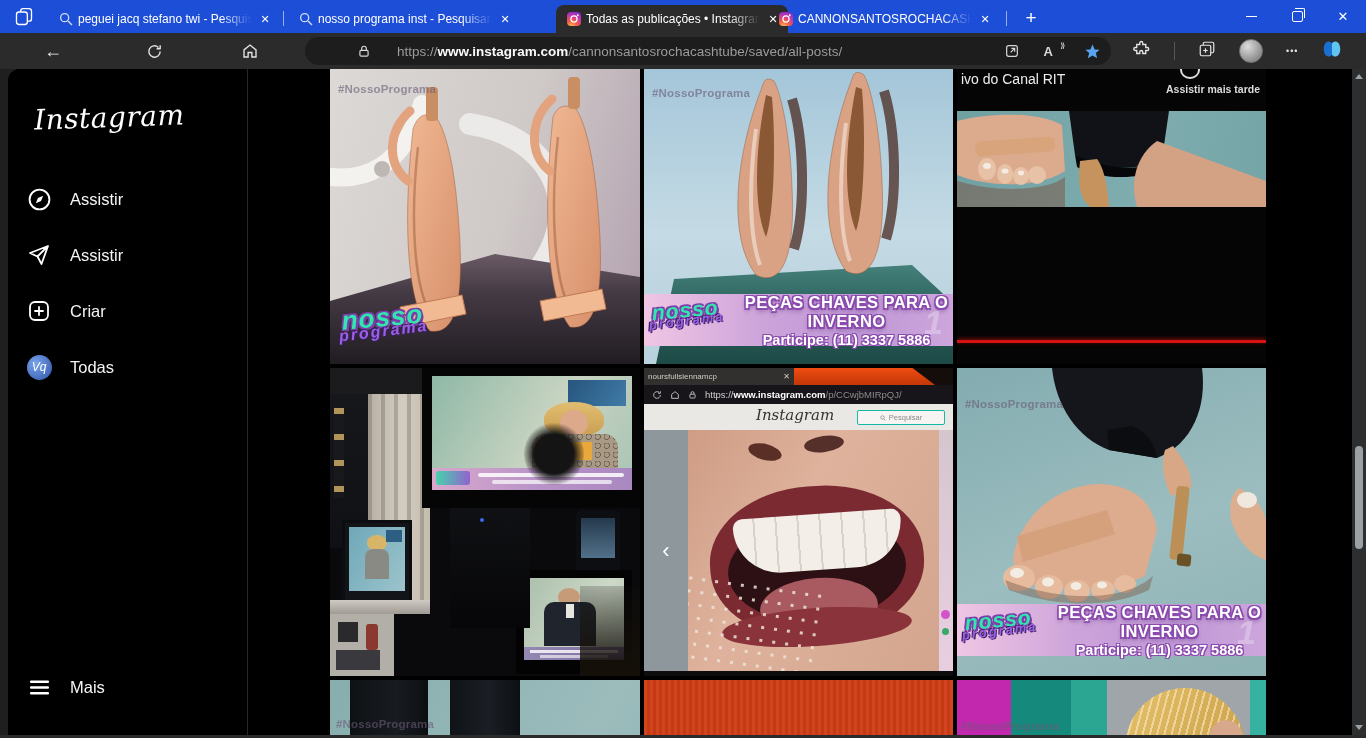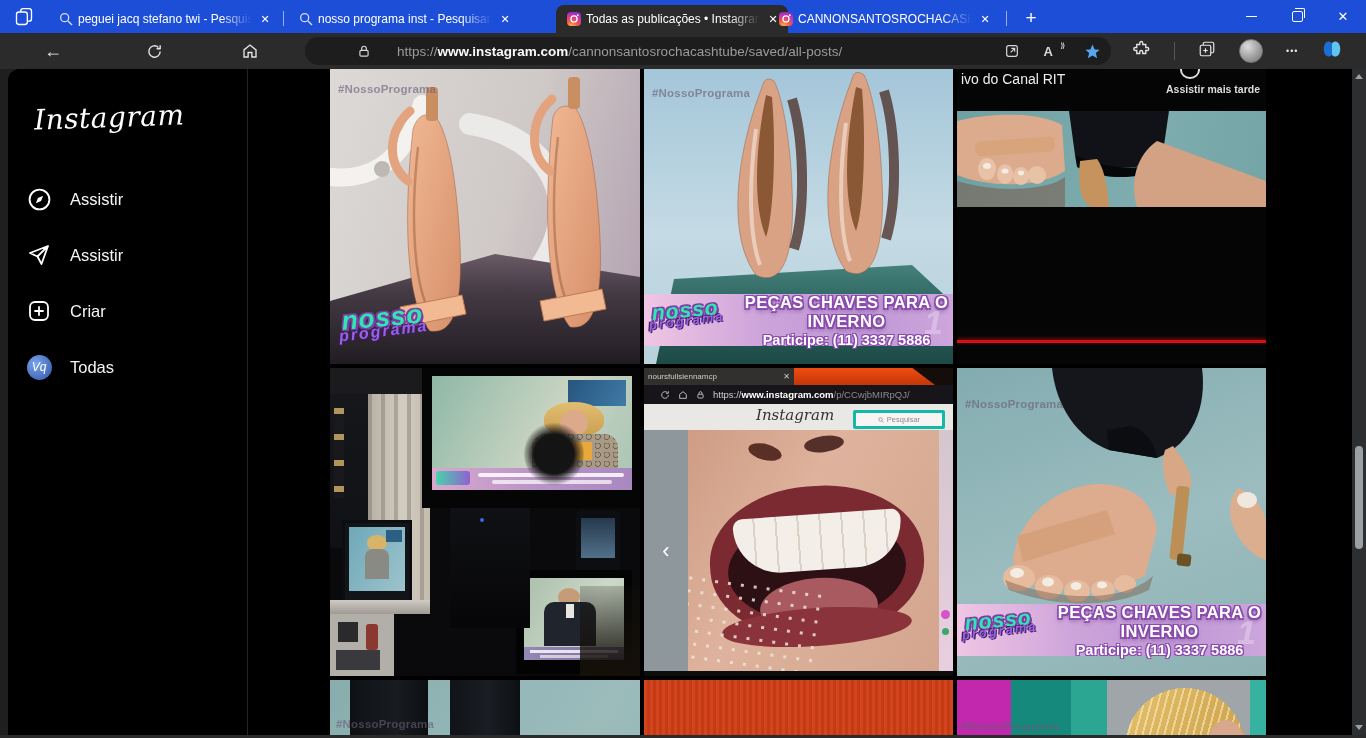--- a/index.html
+++ b/index.html
@@ -86,26 +86,26 @@
   .yt-action{position:absolute;right:6px;top:14px;color:#ddd;font-size:10.5px;font-weight:700;z-index:3;}
   .yt-clock{position:absolute;right:66px;top:-8px;width:16px;height:14px;border:2px solid #ddd;border-radius:50%;z-index:3;}
   .yt-strip{position:absolute;left:0;top:42px;width:100%;height:96px;background:linear-gradient(100deg,#6fa0a2,#7fadaf 60%,#74a4a6);overflow:hidden;}
   .yt-red{position:absolute;left:0;top:271px;width:100%;height:3px;background:#d51111;box-shadow:0 -1px 4px rgba(213,17,17,.7);}
   
   .p5tab{position:absolute;left:0;top:0;width:150px;height:17px;background:#32302e;color:#cfcac2;font-size:8px;
     display:flex;align-items:center;padding:0 4px;box-sizing:border-box;gap:4px;}
   .p5tabred{position:absolute;left:150px;top:0;right:0;height:17px;background:linear-gradient(180deg,#ef4c11,#c33707);}
   .p5wedge{position:absolute;right:0;top:0;width:90px;height:17px;background:#140d09;clip-path:polygon(55% 0,100% 0,100% 100%,80% 100%);}
   .p5addr{position:absolute;left:0;top:17px;width:100%;height:19px;background:#17151a;display:flex;align-items:center;
-    color:#b8b8b8;font-size:9px;gap:8px;padding-left:16px;box-sizing:border-box;}
+    color:#b8b8b8;font-size:9px;gap:8px;padding-left:8px;box-sizing:border-box;}
   .p5url{font-size:9.5px;white-space:nowrap;overflow:hidden;}
   .p5url .proto{color:#cfcfcf;} .p5url .dom{color:#fff;font-weight:700;} .p5url .path{color:#8a8a8a;}
   .p5head{position:absolute;left:0;top:36px;width:100%;height:26px;background:#eae8e4;}
   .p5head .iglogo{position:absolute;left:112px;top:2px;font-family:"DejaVu Serif",serif;font-style:italic;font-size:15px;color:#333;}
-  .p5search{position:absolute;right:8px;top:6px;width:86px;height:13px;background:#f6f5f3;border:3px solid #14b8a6;border-radius:2px;
+  .p5search{position:absolute;right:8px;top:6px;width:86px;height:13px;background:#f6f5f3;border:1px solid #14b8a6;border-radius:2px;
     font-size:7.5px;color:#8a8a8a;display:flex;align-items:center;justify-content:center;gap:3px;}
   .p5gutter{position:absolute;left:0;top:62px;width:44px;height:241px;background:#8e979b;display:flex;align-items:center;justify-content:center;}
   .p5prev{color:#fff;font-size:22px;}
   .p5photo{position:absolute;left:44px;top:62px;width:251px;height:241px;background:linear-gradient(120deg,#cf9c85,#deb29c 40%,#d3a58e);overflow:hidden;}
   .p5right{position:absolute;right:0;top:62px;width:14px;height:241px;background:linear-gradient(180deg,#d5c6ce,#e8cfe0);}
   .p5bot{position:absolute;left:0;bottom:0;width:100%;height:5px;background:#0d0d0d;}
   
   .sh{position:absolute;}
 </style>
 </head>
@@ -279,20 +279,30 @@
           </span>
         <span>Criar</span>
       </div>
       <div class="nav-item">
         <span class="icon-wrap">
             <span class="avatar-s">Vq</span>
           </span>
         <span>Todas</span>
       </div>
     </div>
+    <div id="mais">
+      <div class="nav-item">
+        <span class="icon-wrap">
+            <svg width="25" height="25" viewBox="0 0 24 24" fill="none" stroke="#fff" stroke-width="2.4" stroke-linecap="round">
+              <path d="M4 6.5 H20 M4 12 H20 M4 17.5 H20"></path>
+            </svg>
+          </span>
+        <span>Mais</span>
+      </div>
+    </div>
   </nav>
 
   <div id="grid">
 
     <div class="post" style="background:linear-gradient(105deg,#dcd9d6,#cfc9c7 55%,#b2a0b0);">
       <span class="wm" style="left:8px;top:14px;">#NossoPrograma</span>
       <svg class="sh" style="left:0;top:0;" width="310" height="295" viewBox="0 0 310 295">
         <path d="M-15,105 C35,118 75,95 92,35" stroke="#f4f2ef" stroke-width="18" fill="none" stroke-linecap="round"></path>
         <circle cx="52" cy="100" r="8" fill="#bdb8b4"></circle>
         <path d="M140,55 C235,70 262,160 185,225" stroke="#eceae8" stroke-width="22" fill="none" stroke-linecap="round"></path>

